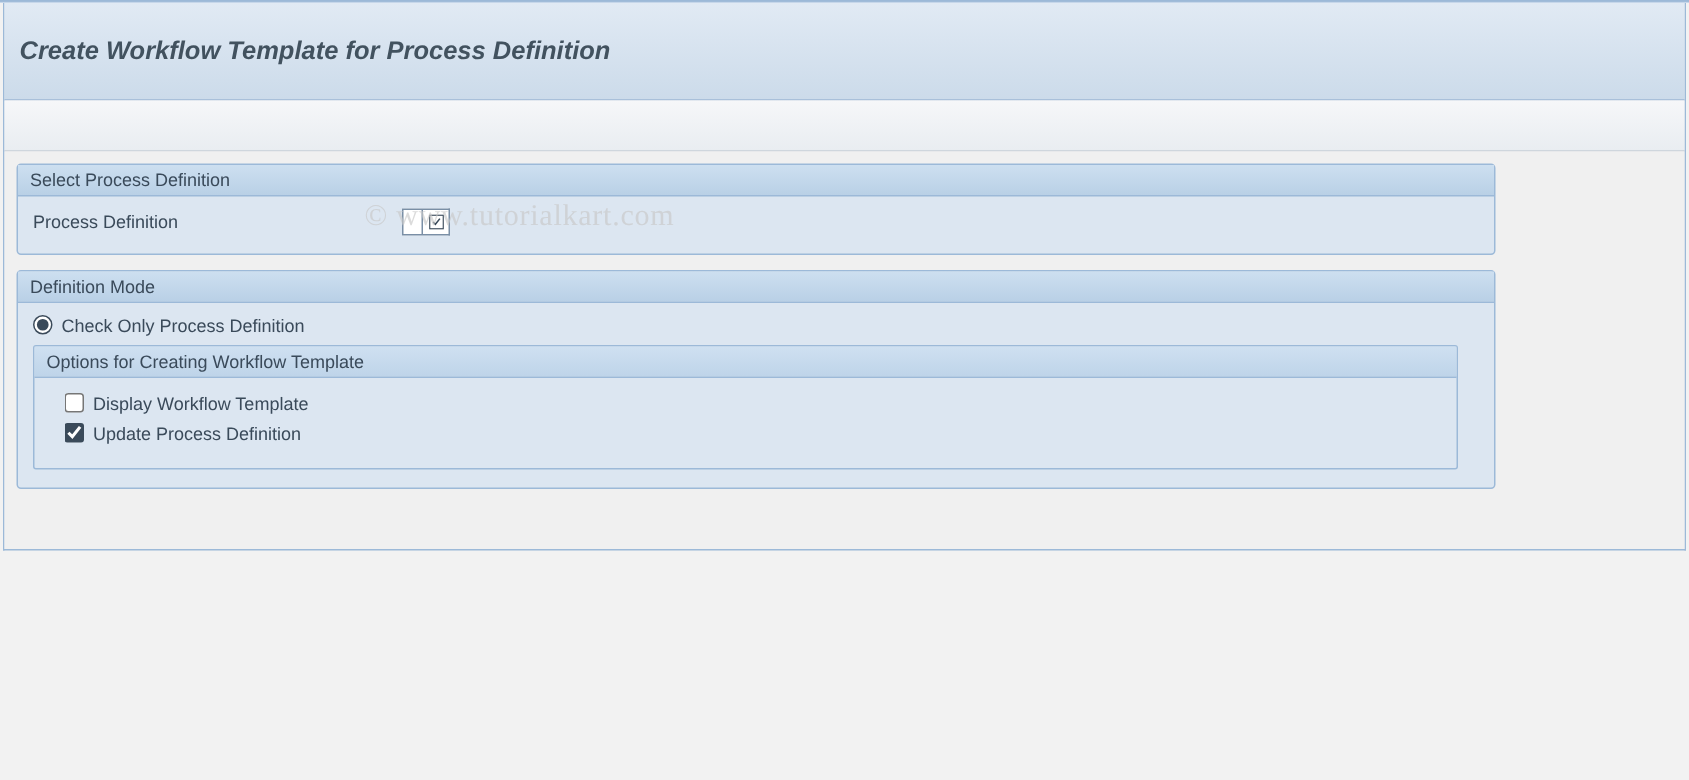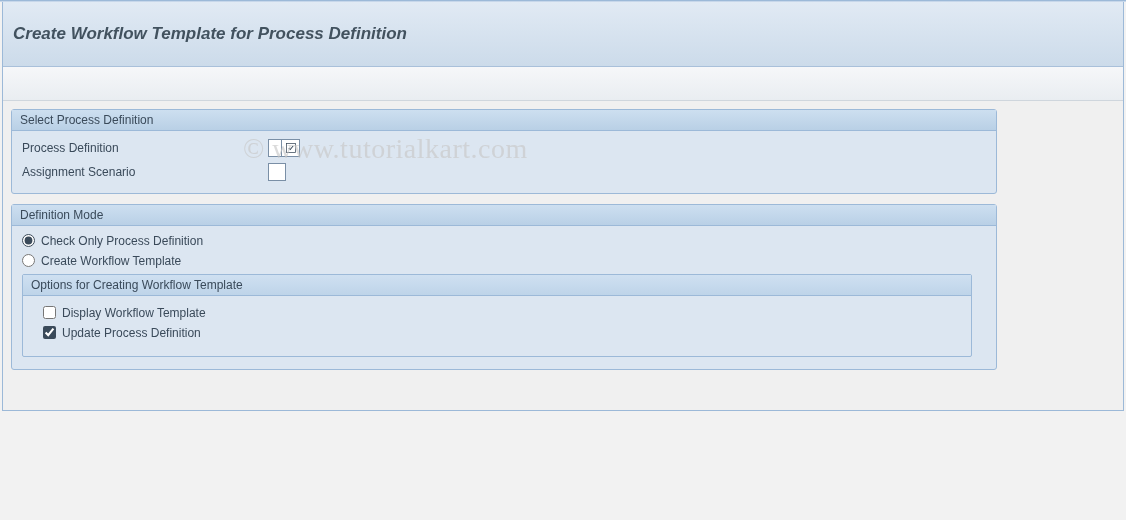--- a/index.html
+++ b/index.html
@@ -118,21 +118,21 @@
       border-radius: 2px;
     }
     .sub-group .group-header {
       background: linear-gradient(#cfe0f1, #bed4e9);
     }
     .sub-group .group-body { padding: 10px 20px; }
     .watermark {
       position: absolute;
       top: 32px;
       left: 240px;
-      font-size: 28px;
+      font-size: 20px;
       color: rgba(200,200,200,0.65);
       font-family: Georgia, serif;
       letter-spacing: 0.5px;
       pointer-events: none;
       user-select: none;
     }
     svg.f4-icon { width: 12px; height: 12px; }
   </style>
 </head>
 <body>
@@ -161,41 +161,33 @@
             <input type="text" class="f4-input" value="" style="">
             <div class="f4-btn">
               <svg class="f4-icon" viewBox="0 0 16 16">
                 <rect x="2" y="2" width="12" height="12" fill="none" stroke="#3a4a5a" stroke-width="1"></rect>
                 <path d="M5 8 L7 10 L11 5" fill="none" stroke="#3a4a5a" stroke-width="1.4"></path>
               </svg>
             </div>
           </div>
         </div>
 
-        <div class="form-row">
-          <div class="form-label">Assignment Scenario</div>
-          <input type="text" class="input-box" style="width: 18px;" value="">
-        </div>
 
       </div>
     </div>
 
     <div class="group">
       <div class="group-header">Definition Mode</div>
       <div class="group-body">
 
         <label class="radio-row">
           <input type="radio" name="procmode" checked="" style="">
           <span>Check Only Process Definition</span>
         </label>
 
-        <label class="radio-row">
-          <input type="radio" name="procmode" style="">
-          <span>Create Workflow Template</span>
-        </label>
 
         <div class="sub-group">
           <div class="group-header">Options for Creating Workflow Template</div>
           <div class="group-body">
 
             <label class="check-row">
               <input type="checkbox" style="">
               <span>Display Workflow Template</span>
             </label>
 

